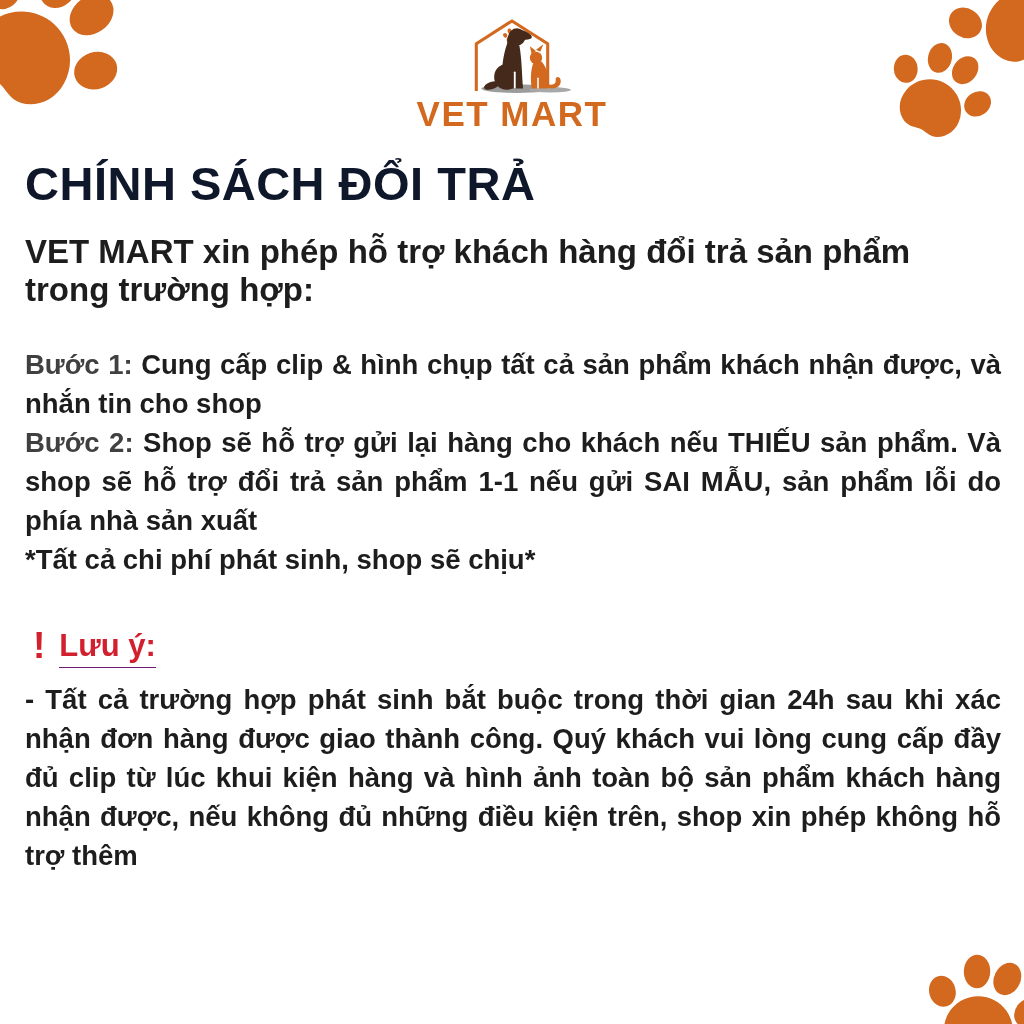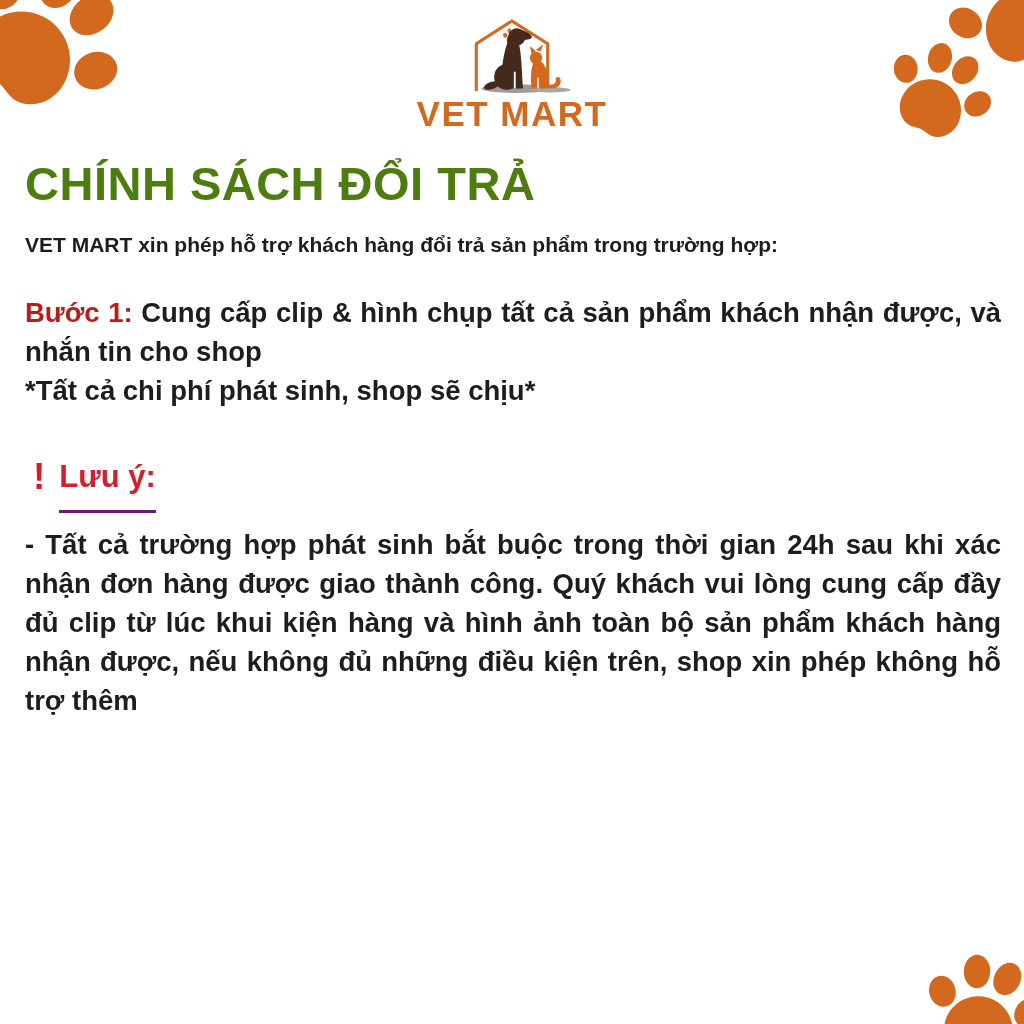--- a/index.html
+++ b/index.html
@@ -11,29 +11,29 @@
   #paw-tl{left:-48px;top:-40px;width:168px;height:168px;transform:rotate(42deg);}
   #paw-tr-corner{left:950px;top:-52px;width:132px;height:132px;transform:rotate(-28deg);}
   #paw-tr{left:882px;top:44px;width:108px;height:108px;transform:rotate(26deg);}
   #paw-br{left:922px;top:956px;width:120px;height:120px;transform:rotate(14deg);}
 
   .logo-wrap{position:absolute;top:16px;left:0;width:100%;text-align:center;line-height:1;}
   .logo-mark{display:block;margin:0 auto;}
   .brand-text{font-size:35px;font-weight:800;color:#D2691E;letter-spacing:1.5px;margin-top:0px;}
 
   .content{position:absolute;left:25px;width:976px;top:156px;}
-  .title{font-size:47px;font-weight:700;letter-spacing:.5px;margin:0 0 22px;color:#4d7c0f;}
-  .intro{font-size:21px;font-weight:600;margin:0 0 36px;}
+  .title{font-size:47px;font-weight:700;letter-spacing:.5px;margin:0 0 22px;color:#0f172a;}
+  .intro{font-size:33px;font-weight:600;margin:0 0 36px;}
   .step,.notice-item{font-size:27.5px;font-weight:600;line-height:39px;margin:0;text-align:justify;}
   .fee-note{font-size:27.5px;font-weight:700;line-height:39px;margin:0;text-align:left;}
-  .step-label{color:#b91c1c;}
+  .step-label{color:#404040;}
   .notice{margin-top:46px;}
   .notice-head{margin:0 0 12px;padding-left:8px;font-size:31px;font-weight:700;color:#D2202E;}
   .excl{font-size:37px;font-weight:800;margin-right:14px;vertical-align:-2px;}
-  .notice-title{border-bottom:3px solid #701a75;padding-bottom:15px;display:inline-block;}
+  .notice-title{border-bottom:1px solid #701a75;padding-bottom:3px;display:inline-block;}
 </style>
 </head>
 <body>
 
 <svg width="0" height="0" style="position:absolute">
   <defs>
     <g id="paw-shape">
       <path d="M50 34 C63 34 75 43 78 56 C81 68 75 78 67 82 C60 85 55 82 50 82 C45 82 40 85 33 82 C25 78 19 68 22 56 C25 43 37 34 50 34 Z"></path>
       <ellipse cx="13" cy="38" rx="11" ry="13" transform="rotate(-30 13 38)"></ellipse>
       <ellipse cx="37" cy="15" rx="11" ry="14" transform="rotate(-12 37 15)"></ellipse>
@@ -84,20 +84,21 @@
     </svg>
     <div class="brand-text">VET MART</div>
   </div>
 
   <div class="content">
     <h1 class="title">CHÍNH SÁCH ĐỔI TRẢ</h1>
     <p class="intro">VET MART xin phép hỗ trợ khách hàng đổi trả sản phẩm trong trường hợp:</p>
 
     <div>
       <p class="step"><span class="step-label">Bước 1:</span> <span>Cung cấp clip &amp; hình chụp tất cả sản phẩm khách nhận được, và nhắn tin cho shop</span></p>
+      <p class="step"><span class="step-label">Bước 2:</span> <span>Shop sẽ hỗ trợ gửi lại hàng cho khách nếu THIẾU sản phẩm. Và shop sẽ hỗ trợ đổi trả sản phẩm 1-1 nếu gửi SAI MẪU, sản phẩm lỗi do phía nhà sản xuất</span></p>
       <p class="fee-note">*Tất cả chi phí phát sinh, shop sẽ chịu*</p>
     </div>
 
     <div class="notice">
       <p class="notice-head"><span class="excl">!</span><span class="notice-title">Lưu ý:</span></p>
       <p class="notice-item">- Tất cả trường hợp phát sinh bắt buộc trong thời gian 24h sau khi xác nhận đơn hàng được giao thành công. Quý khách vui lòng cung cấp đầy đủ clip từ lúc khui kiện hàng và hình ảnh toàn bộ sản phẩm khách hàng nhận được, nếu không đủ những điều kiện trên, shop xin phép không hỗ trợ thêm</p>
     </div>
   </div>
 
 </div>

